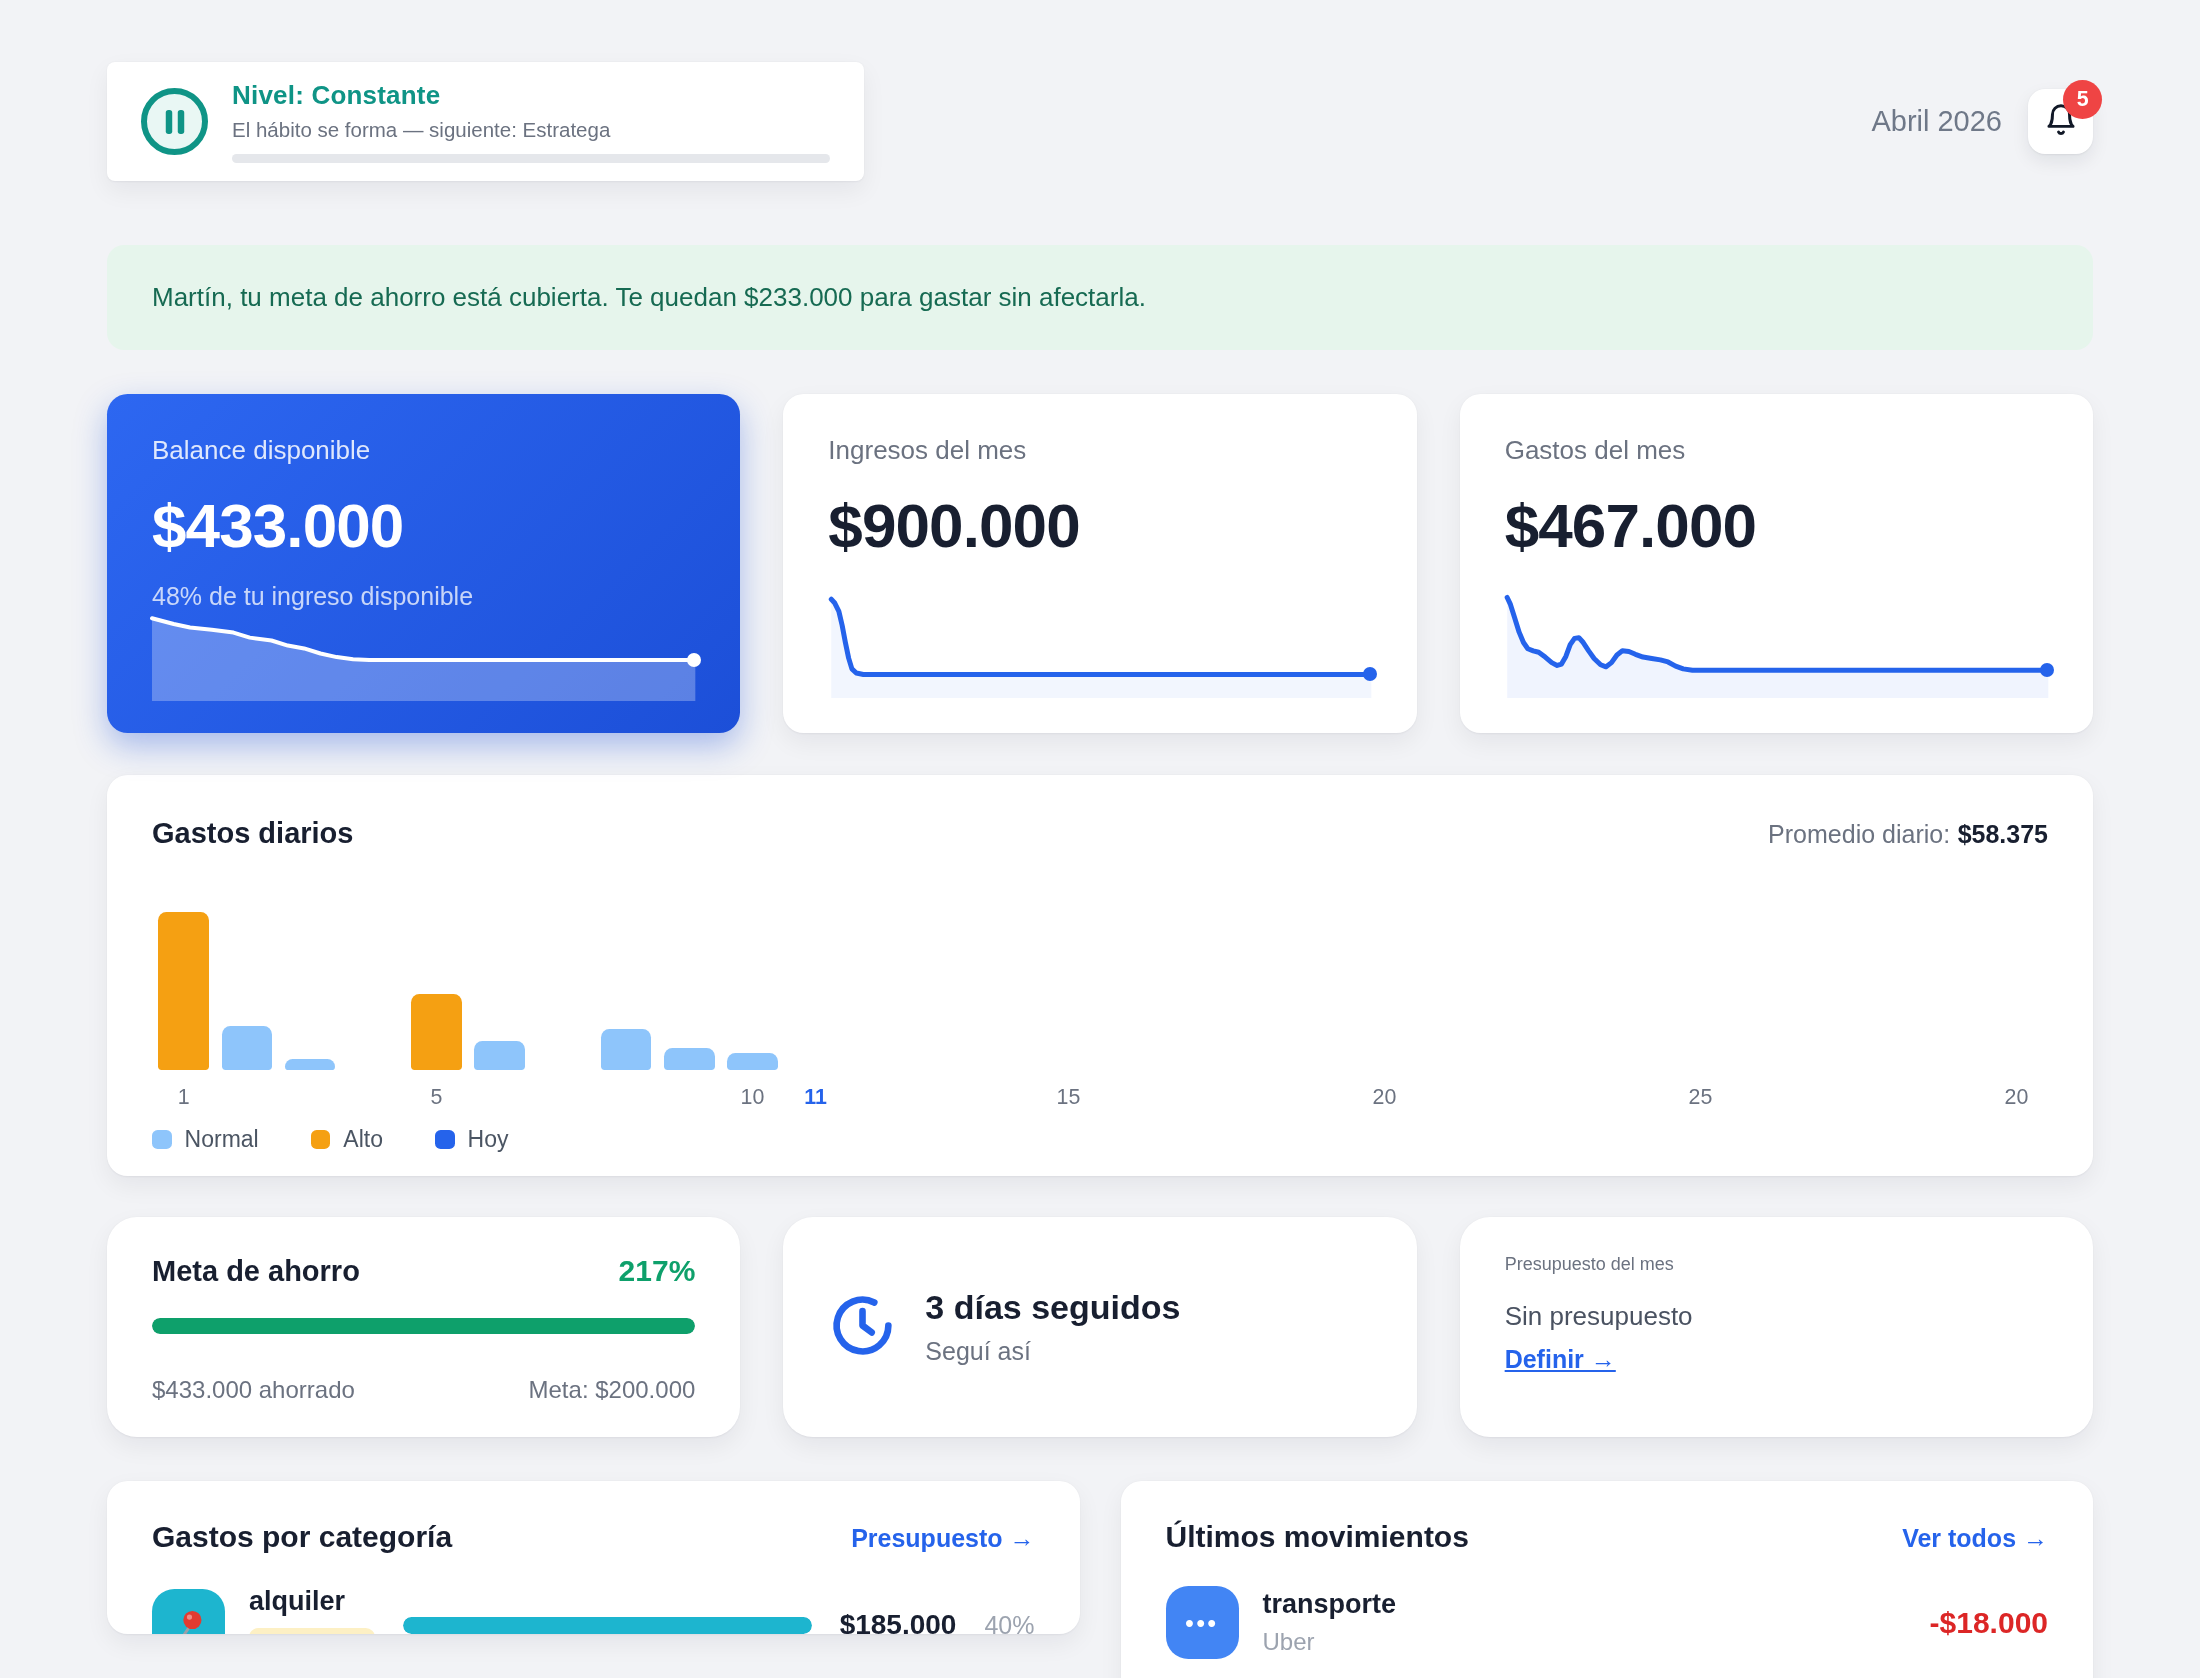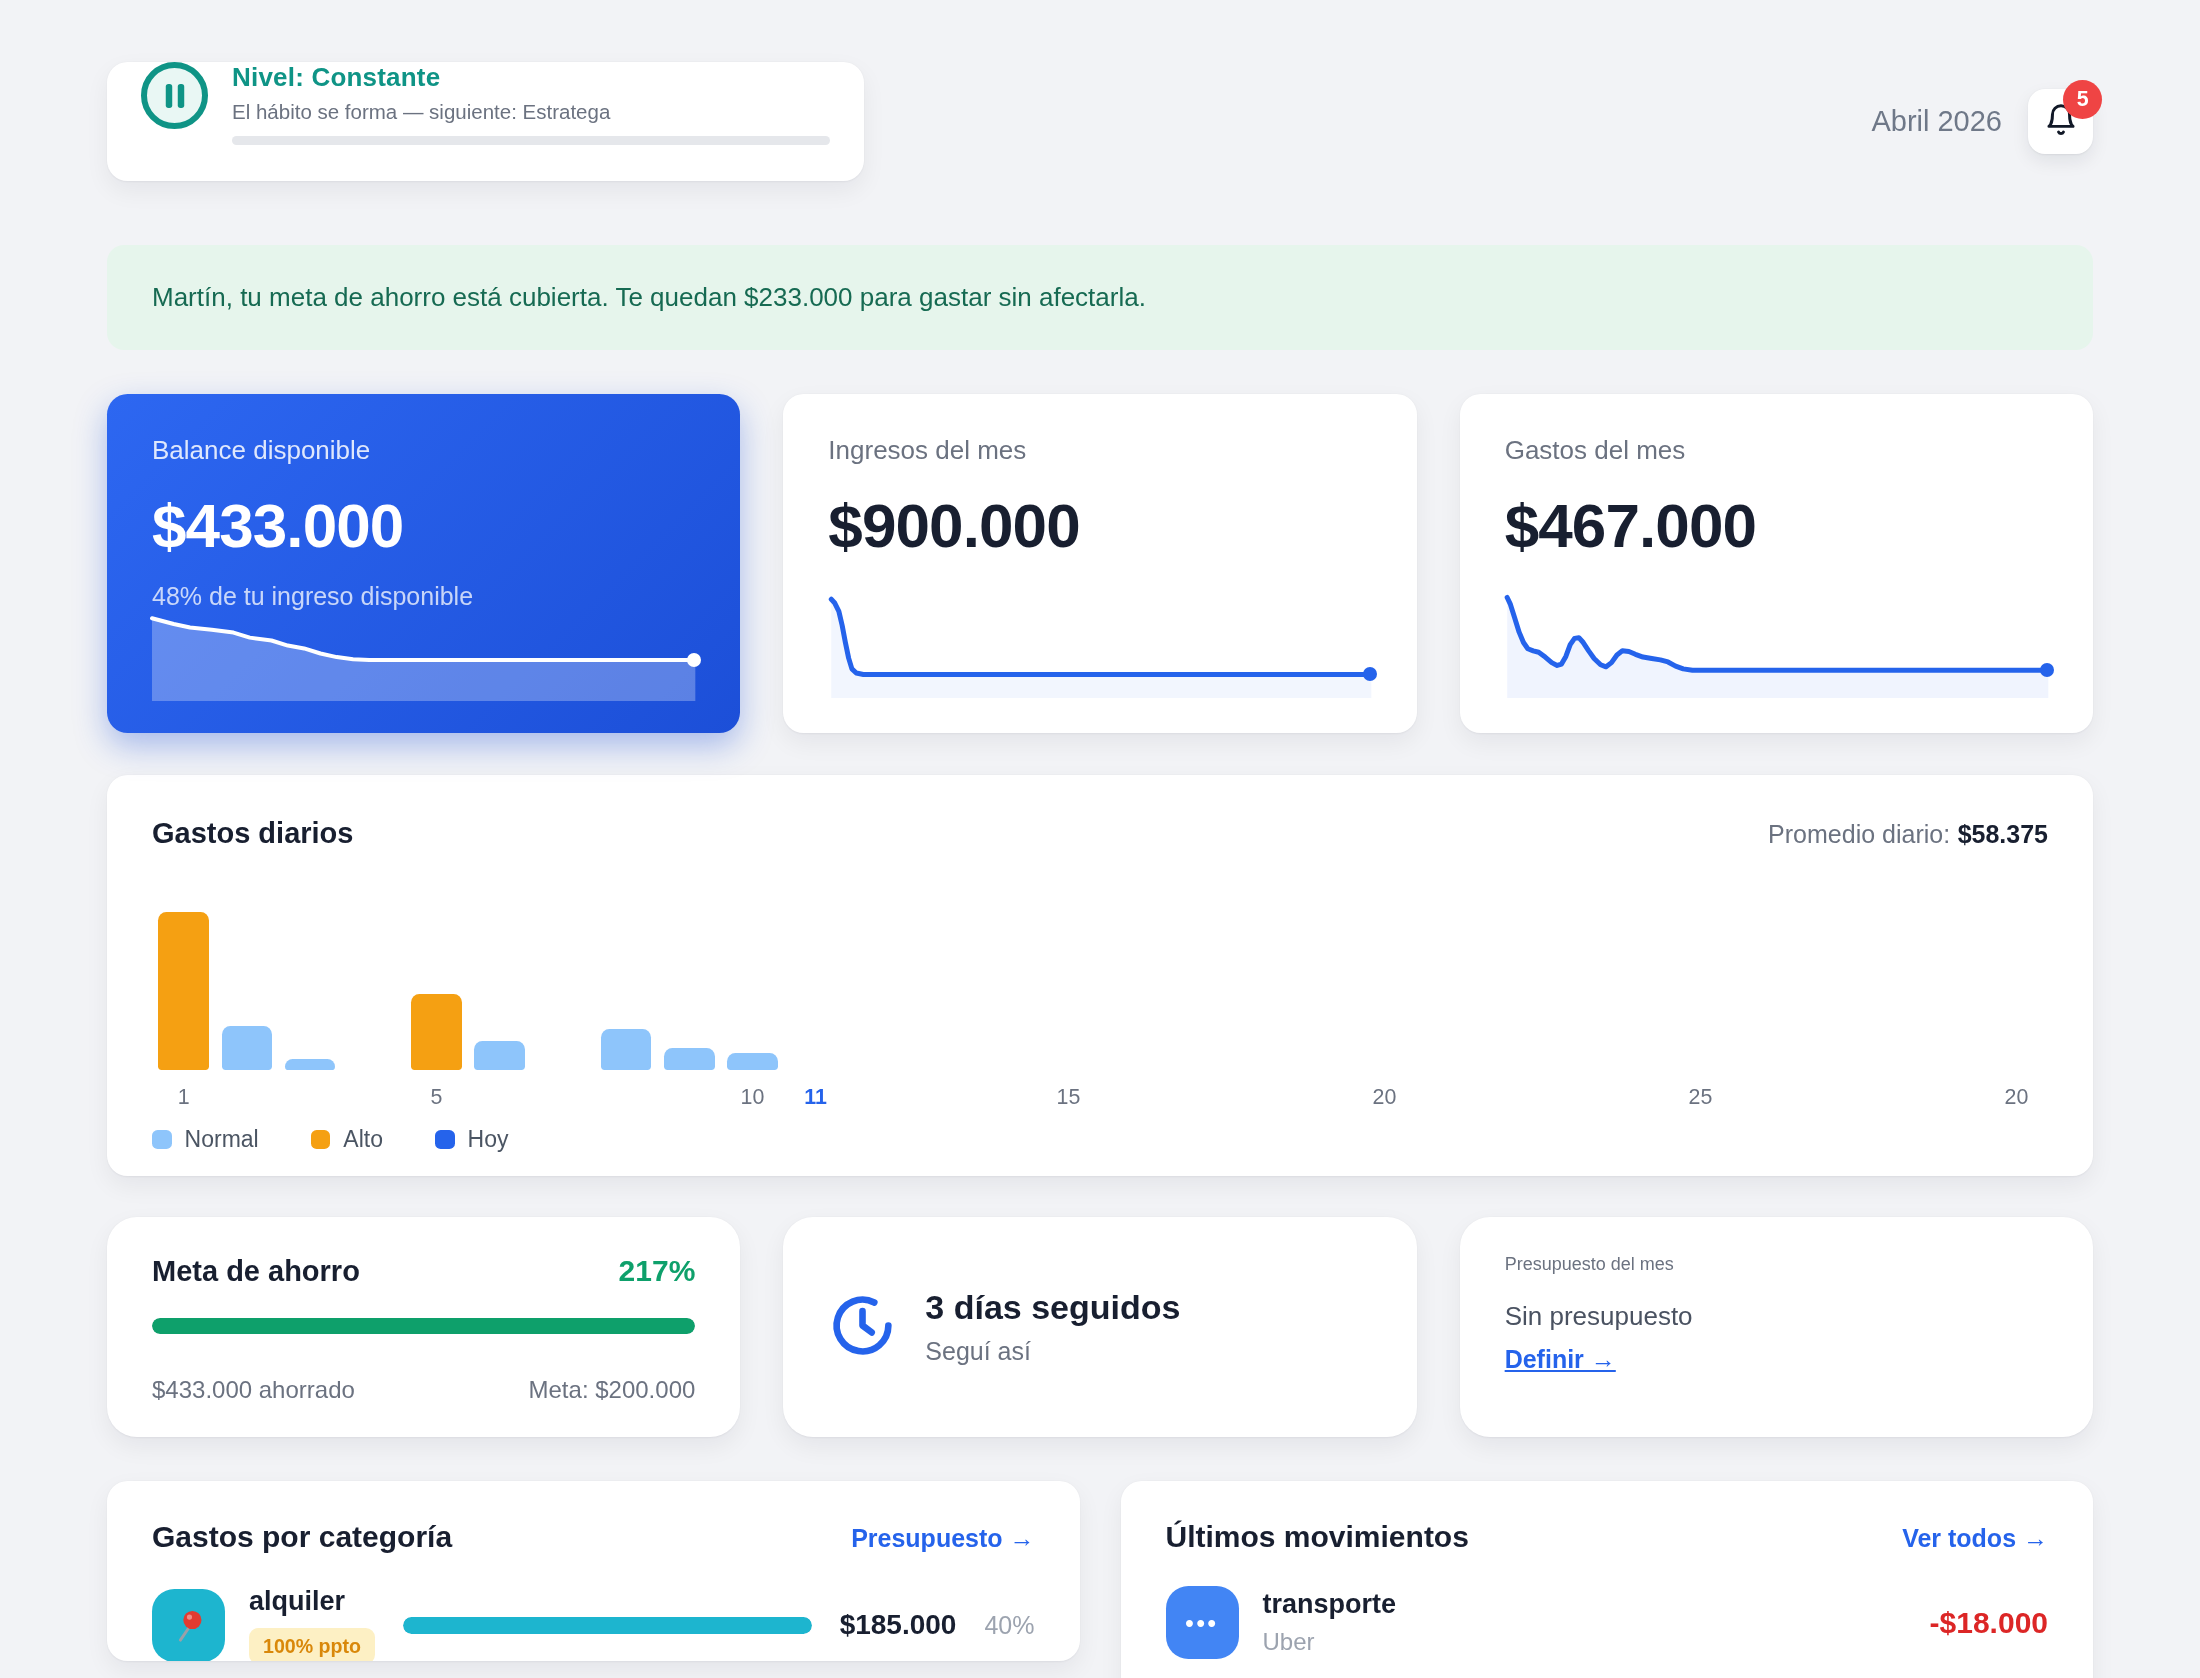--- a/index.html
+++ b/index.html
@@ -11,21 +11,21 @@
   }
   .page { width:2200px; height:1678px; padding:62px 107px 0; }
 
   .card {
     background:#ffffff; border-radius:20.5px;
     box-shadow:0 0.9px 1.9px rgba(16,24,40,.05), 0 9.3px 24px rgba(16,24,40,.06);
   }
 
   
   .topbar { display:flex; align-items:center; }
-  .level-card { width:757px; height:119px; padding:0 34px; display:flex; gap:24px; }
+  .level-card { width:757px; height:119px; padding:0 34px; display:flex; align-items:center; gap:24px;border-radius:8px; }
   .level-circle {
     width:67px; height:67px; flex:0 0 67px; border-radius:50%;
     border:6.5px solid #0f9486; background:#e9f7f4;
     display:flex; align-items:center; justify-content:center;
   }
   .level-text { flex:1; min-width:0; }
   .level-title { font-size:26px; font-weight:bold; color:#0f9486; letter-spacing:0.2px; }
   .level-sub { font-size:20.5px; color:#6b7280; margin-top:6.5px; }
   .level-track { margin-top:12px; height:9.3px; border-radius:4.7px; background:#e5e7eb; width:100%; }
   .top-right { margin-left:auto; display:flex; align-items:center; gap:26px; }
@@ -102,21 +102,21 @@
   .streak-card { display:flex; align-items:center; gap:28px; }
   .streak-title { font-size:34px; font-weight:bold; color:#181f30; }
   .streak-sub { font-size:25px; color:#6b7280; margin-top:9.3px; }
   .budget-title { font-size:18px; color:#6b7280; }
   .budget-status { font-size:26px; color:#4a5261; margin-top:26px; }
   .budget-link { display:inline-block; font-size:25px; color:#2563eb; font-weight:bold; margin-top:13px; text-decoration:underline; cursor:pointer; }
 
   
   .bottomrow { margin-top:44px; display:grid; grid-template-columns:1fr 1fr; gap:41px; align-items:start; }
   .list-card { padding:39px 45px 0; }
-  .list-card.left { height:180px; overflow:hidden; }
+  .list-card.left { height:153px; overflow:hidden; }
   .list-card.right { height:224px; }
   .list-head { display:flex; align-items:baseline; justify-content:space-between; }
   .list-title { font-size:30px; font-weight:bold; color:#181f30; }
   .list-link { font-size:25px; color:#2563eb; font-weight:bold; cursor:pointer; text-decoration:none; }
   .row { margin-top:32px; display:flex; align-items:center; }
   .row-icon {
     width:73px; height:73px; border-radius:22.4px; flex:0 0 73px;
     display:flex; align-items:center; justify-content:center;
   }
   .row-icon.cyan { background:#1db5cf; }

